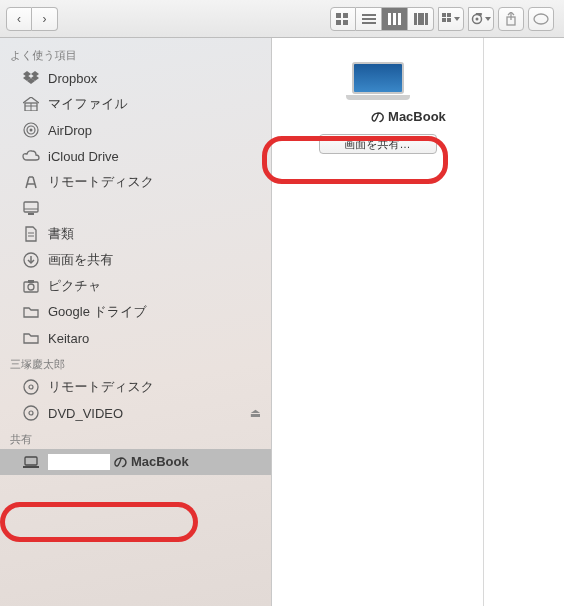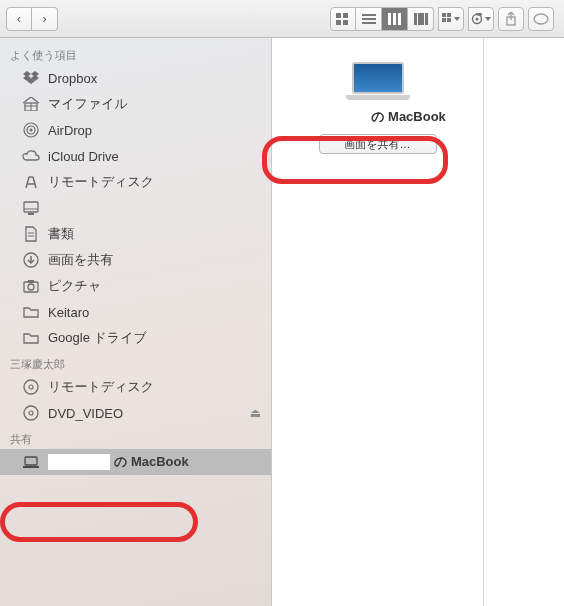--- a/index.html
+++ b/index.html
@@ -222,29 +222,29 @@
           </svg>
         </span>
       <span class="label">ピクチャ</span>
     </div>
     <div class="sb-item">
       <span class="icon">
           <svg width="16" height="12">
             <path d="M1 2 h5 l2 2 h7 v7 h-14 Z" fill="none" stroke="#6f6f6f" stroke-width="1.3"></path>
           </svg>
         </span>
-      <span class="label">Keitaro</span>
+      <span class="label">Google ドライブ</span>
     </div>
     <div class="sb-item">
       <span class="icon">
           <svg width="16" height="12">
             <path d="M1 2 h5 l2 2 h7 v7 h-14 Z" fill="none" stroke="#6f6f6f" stroke-width="1.3"></path>
           </svg>
         </span>
-      <span class="label">Google ドライブ</span>
+      <span class="label">Keitaro</span>
     </div>
 
     <div class="sec-title">三塚慶太郎</div>
     <div class="sb-item">
       <span class="icon">
           <svg width="16" height="16">
             <circle cx="8" cy="8" r="7" fill="none" stroke="#6f6f6f" stroke-width="1.3"></circle>
             <circle cx="8" cy="8" r="2" fill="none" stroke="#6f6f6f" stroke-width="1.2"></circle>
           </svg>
         </span>

